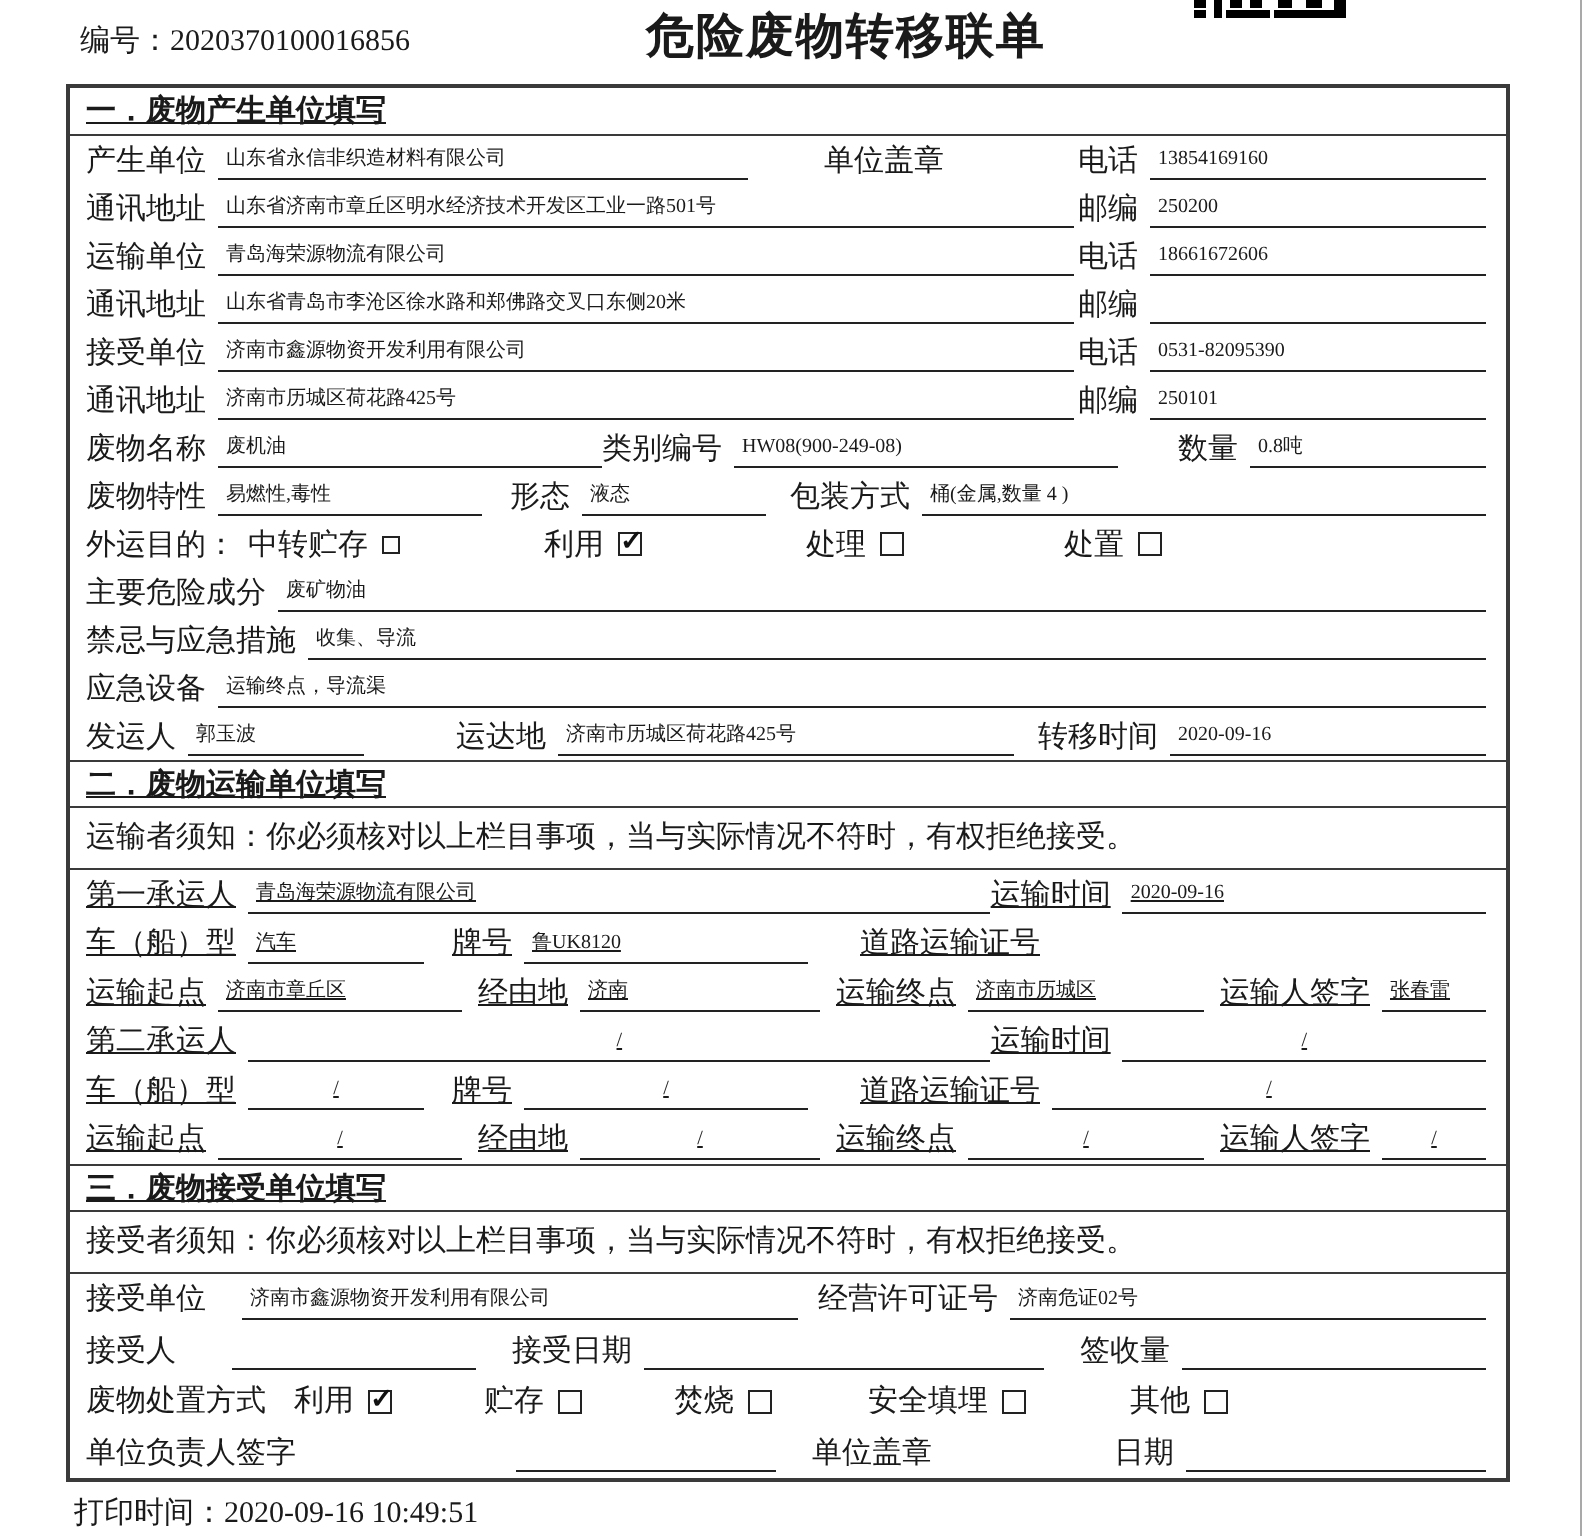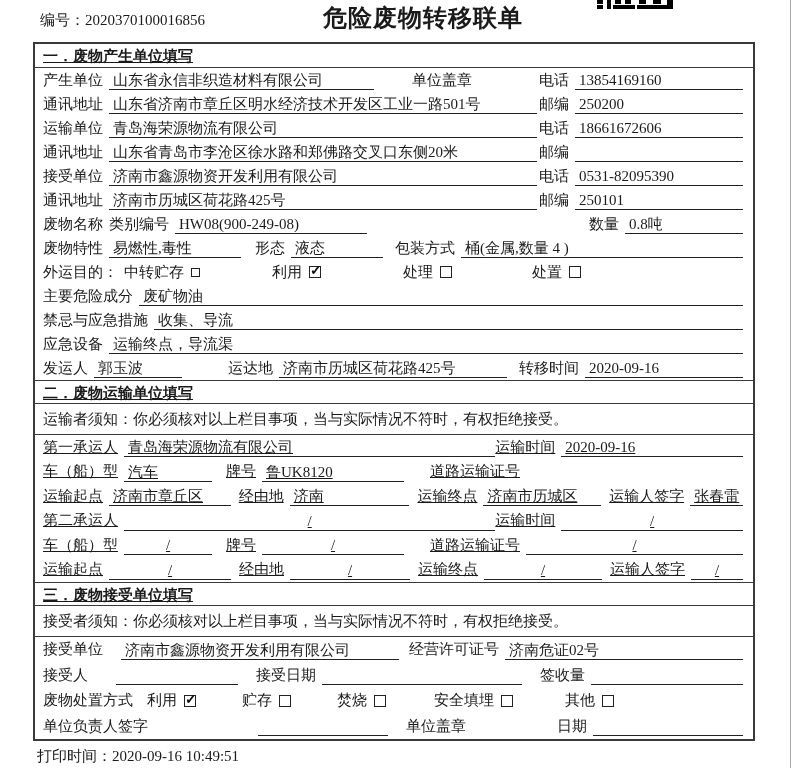--- a/index.html
+++ b/index.html
@@ -18,21 +18,21 @@
     border-bottom:1.5px solid #3a3a3a;text-decoration:underline; }
   .sec-h.st { border-top:1.5px solid #3a3a3a; }
   .notice { font-size:15px; padding-left:8px; line-height:31px; height:31px;
     border-bottom:1.5px solid #3a3a3a; white-space:nowrap; }
   .row { display:flex; align-items:center; padding:0 10px 0 8px; white-space:nowrap; }
   .s1 .row { height:24px; }
   .s2 .row { height:24.5px;text-decoration:underline; }
   .s3 .row { height:25.5px; }
   .lbl { font-size:15px; margin-right:6px; }
   .v { display:inline-block; border-bottom:1px solid #222; height:20px; line-height:20px;
-    font-size:15px; padding:0 4px; overflow:hidden; }
+    font-size:10px; padding:0 4px; overflow:hidden; }
   .v.c { text-align:center; }
   .fx { flex:1 1 auto; }
   .opt { display:inline-flex; align-items:center; font-size:15px; }
   .cb { display:inline-block; width:12px; height:12px; border:1.2px solid #222;
     margin-left:7px; position:relative; }
   .cb.sm { width:9px; height:9px; }
   .cb[data-checked="true"]::after { content:"✓"; position:absolute; left:0px; top:-5px;
     font-size:14px; font-weight:bold; color:#111; }
   .print { position:absolute; left:37px; top:747px; font-size:15px; }
 </style>
@@ -96,20 +96,21 @@
       <span class="v" style="width:168px">0531-82095390</span>
     </div>
     <div class="row">
       <span class="lbl">通讯地址</span>
       <span class="v" style="width:428px">济南市历城区荷花路425号</span>
       <span class="lbl" style="margin-left:auto">邮编</span>
       <span class="v" style="width:168px">250101</span>
     </div>
     <div class="row">
       <span class="lbl">废物名称</span>
+      <span class="v" style="width:192px">废机油</span>
       <span class="lbl">类别编号</span>
       <span class="v" style="width:192px">HW08(900-249-08)</span>
       <span class="lbl" style="margin-left:auto">数量</span>
       <span class="v" style="width:118px">0.8吨</span>
     </div>
     <div class="row">
       <span class="lbl">废物特性</span>
       <span class="v" style="width:132px">易燃性,毒性</span>
       <span class="lbl" style="margin-left:14px">形态</span>
       <span class="v" style="width:92px">液态</span>

